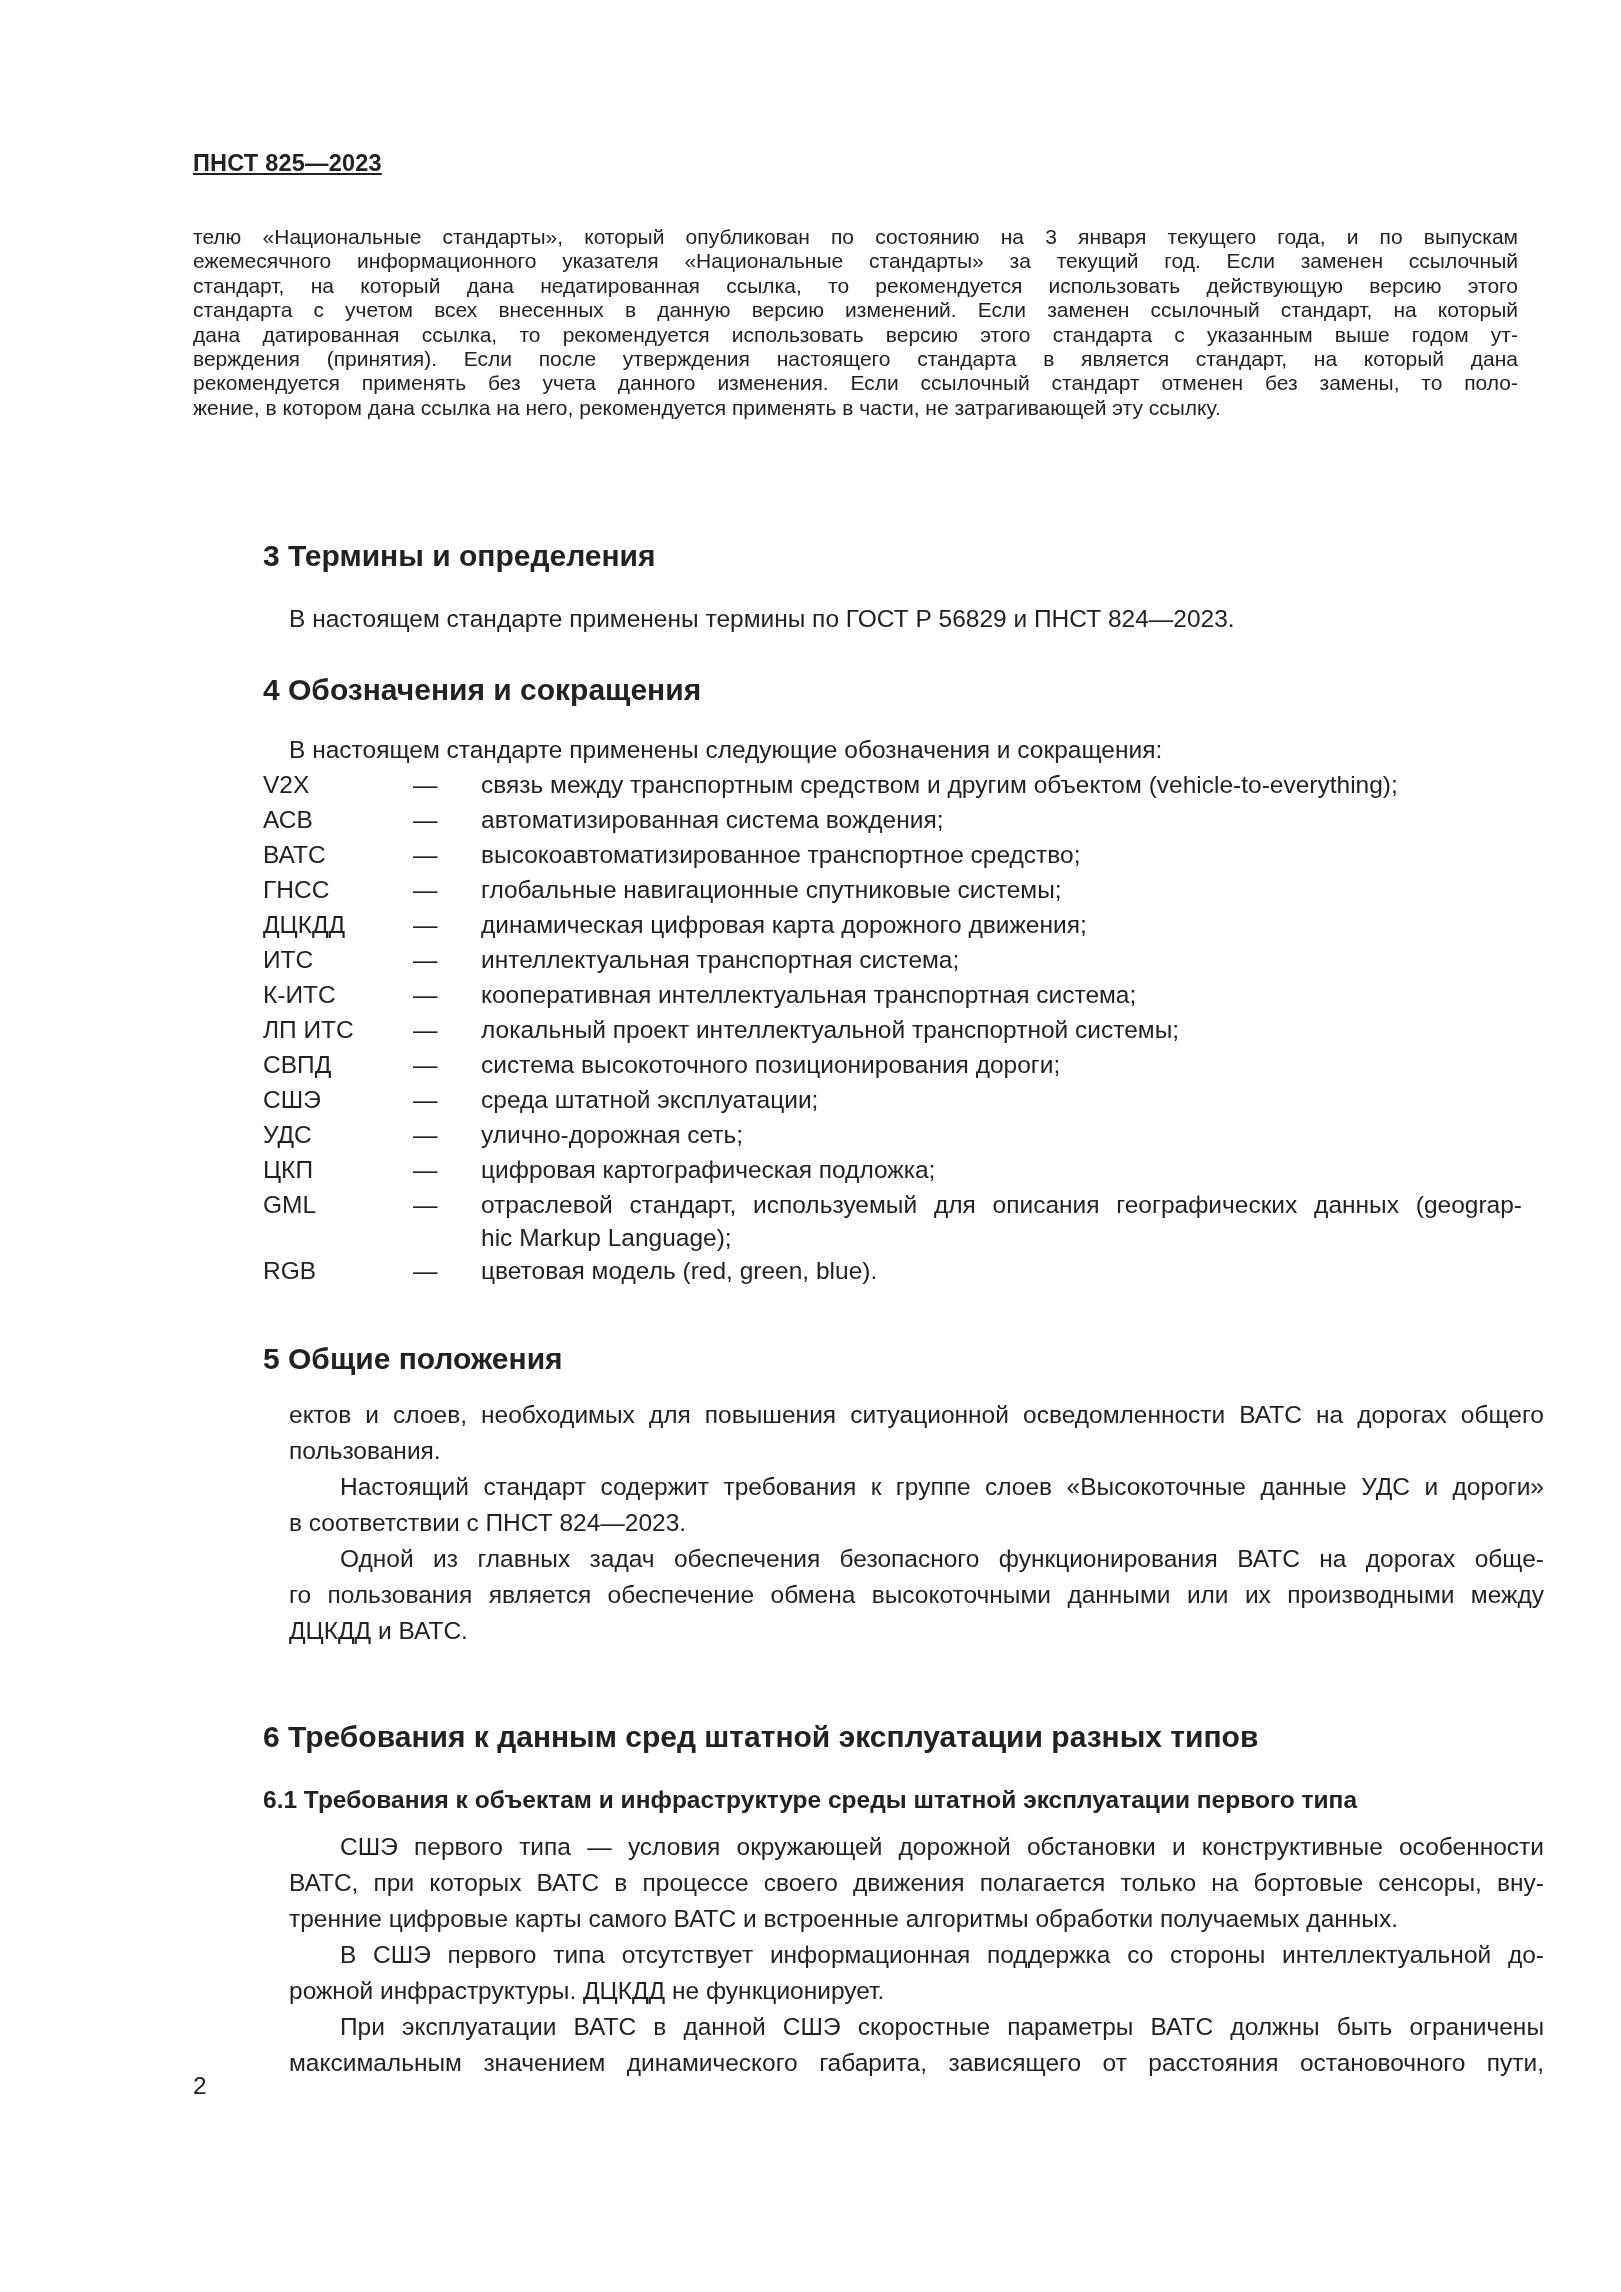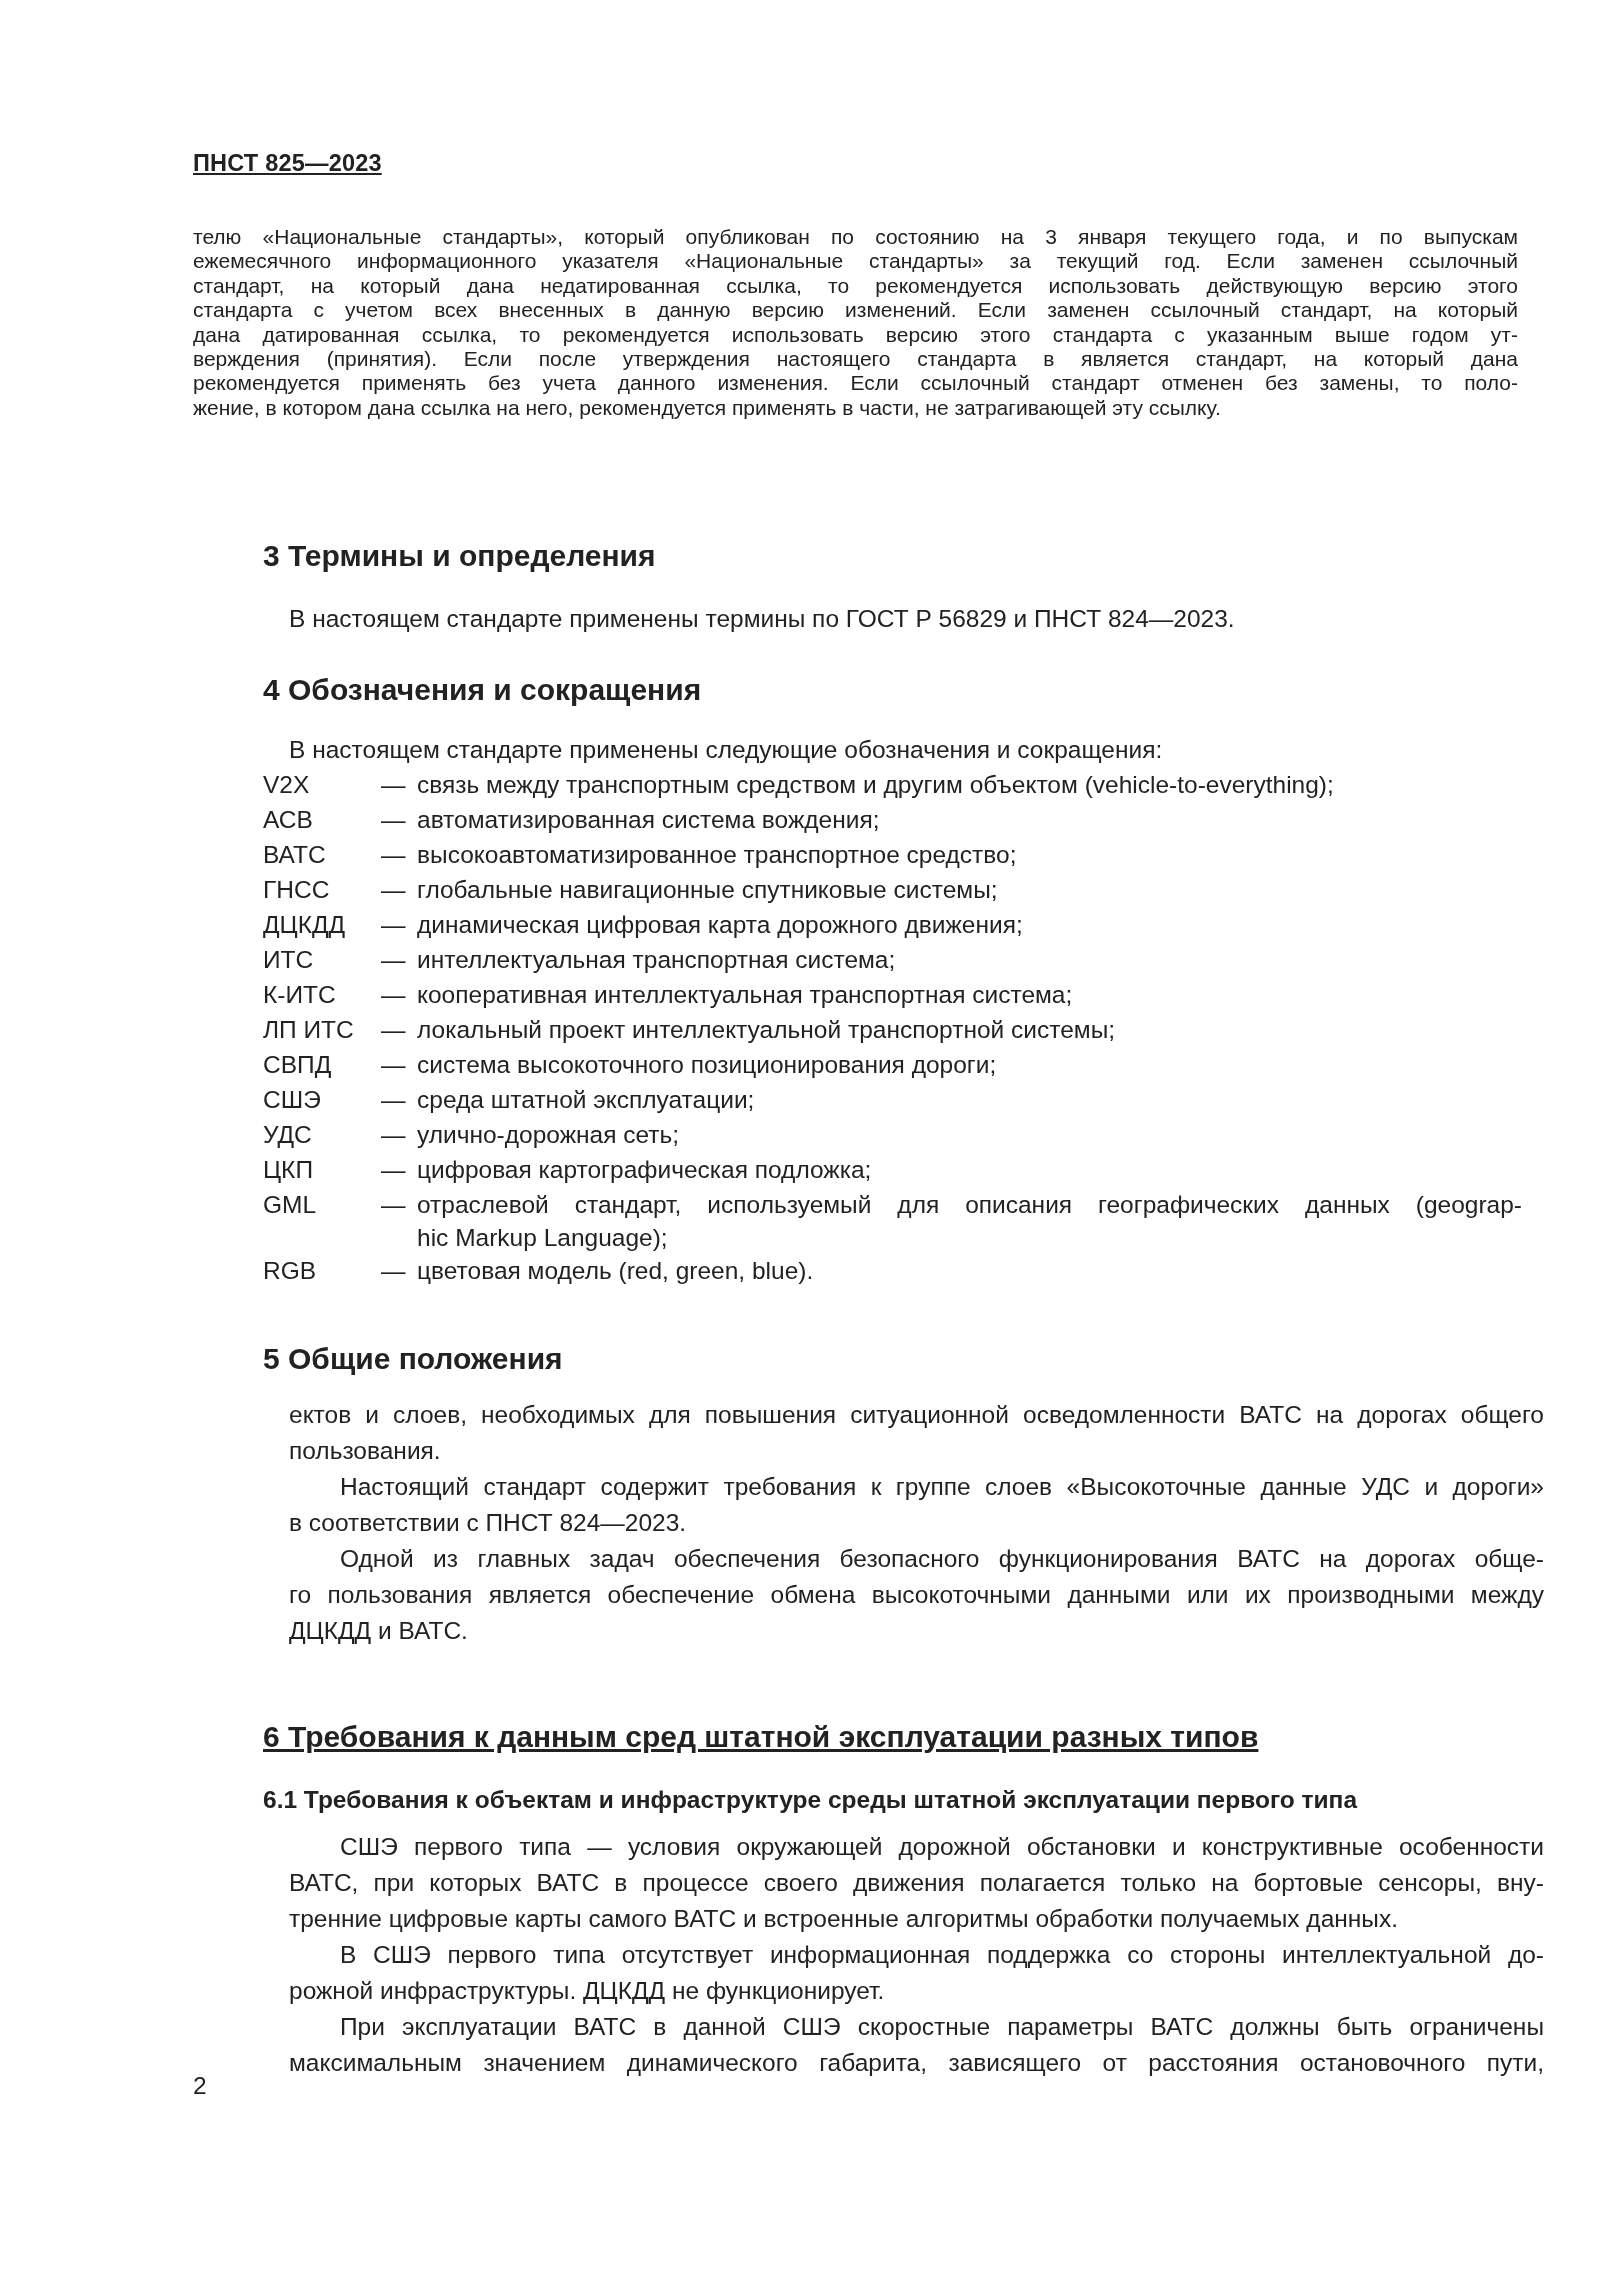--- a/index.html
+++ b/index.html
@@ -8,21 +8,21 @@
   .small-para { position:absolute; left:193px; width:1325px; top:225px; font-size:21px; line-height:24.4px; text-align:justify; text-align-last:left; }
   .small-para .ln { display:block; text-align:justify; text-align-last:justify; white-space:nowrap; }
   .small-para .ln.last { text-align-last:left; }
   .h1 { position:absolute; left:263px; font-size:30px; font-weight:bold; white-space:nowrap; }
   .h2 { position:absolute; left:263px; font-size:24.5px; font-weight:bold; white-space:nowrap; }
   .body { position:absolute; left:263px; width:1255px; font-size:24.5px; line-height:36px;margin-left:26px; }
   .body .ln { display:block; white-space:nowrap; text-align-last:justify; }
   .body .ln.last { text-align-last:left; }
   .body .ln.indent { padding-left:51px; }
   .abbr-list { position:absolute; left:263px; top:767px; width:1259px; font-size:24.5px; line-height:35px; }
-  .abbr-row { display:flex; }
+  .abbr-row { display:flex;gap:32px; }
   .abbr-key { width:118px; flex:none; white-space:nowrap; }
   .abbr-dash { width:36px; flex:none; }
   .abbr-def { flex:1; }
   .abbr-def .ln { display:block; white-space:nowrap; }
   .abbr-def .ln.just { text-align-last:justify; }
   .page-number { position:absolute; left:193px; top:2072px; font-size:24.5px; }
 </style>
 </head>
 <body>
 
@@ -155,21 +155,21 @@
 <div class="body" style="top:1397px;">
   <span class="ln">ектов и слоев, необходимых для повышения ситуационной осведомленности ВАТС на дорогах общего</span>
   <span class="ln last">пользования.</span>
   <span class="ln indent">Настоящий стандарт содержит требования к группе слоев «Высокоточные данные УДС и дороги»</span>
   <span class="ln last">в соответствии с ПНСТ 824—2023.</span>
   <span class="ln indent">Одной из главных задач обеспечения безопасного функционирования ВАТС на дорогах обще-</span>
   <span class="ln">го пользования является обеспечение обмена высокоточными данными или их производными между</span>
   <span class="ln last">ДЦКДД и ВАТС.</span>
 </div>
 
-<div class="h1" style="top:1720px;text-decoration:underline;">6  Требования к данным сред штатной эксплуатации разных типов</div>
+<div class="h1" style="top:1720px;">6  Требования к данным сред штатной эксплуатации разных типов</div>
 <div class="h2" style="top:1786px;text-align:center;">6.1  Требования к объектам и инфраструктуре среды штатной эксплуатации первого типа</div>
 <div class="body" style="top:1829px;">
   <span class="ln indent">СШЭ первого типа — условия окружающей дорожной обстановки и конструктивные особенности</span>
   <span class="ln">ВАТС, при которых ВАТС в процессе своего движения полагается только на бортовые сенсоры, вну-</span>
   <span class="ln last">тренние цифровые карты самого ВАТС и встроенные алгоритмы обработки получаемых данных.</span>
   <span class="ln indent">В СШЭ первого типа отсутствует информационная поддержка со стороны интеллектуальной до-</span>
   <span class="ln last">рожной инфраструктуры. ДЦКДД не функционирует.</span>
   <span class="ln indent">При эксплуатации ВАТС в данной СШЭ скоростные параметры ВАТС должны быть ограничены</span>
   <span class="ln">максимальным значением динамического габарита, зависящего от расстояния остановочного пути,</span>
 </div>

